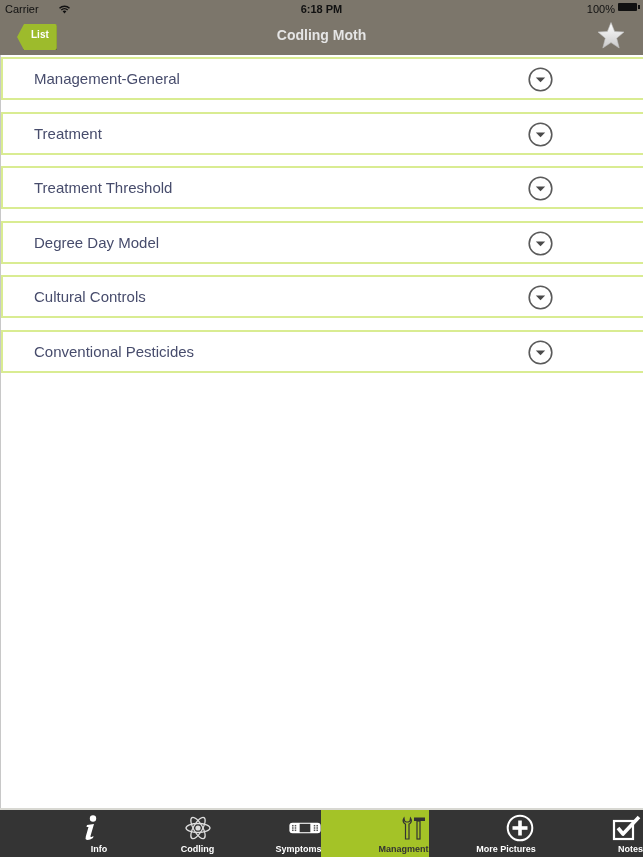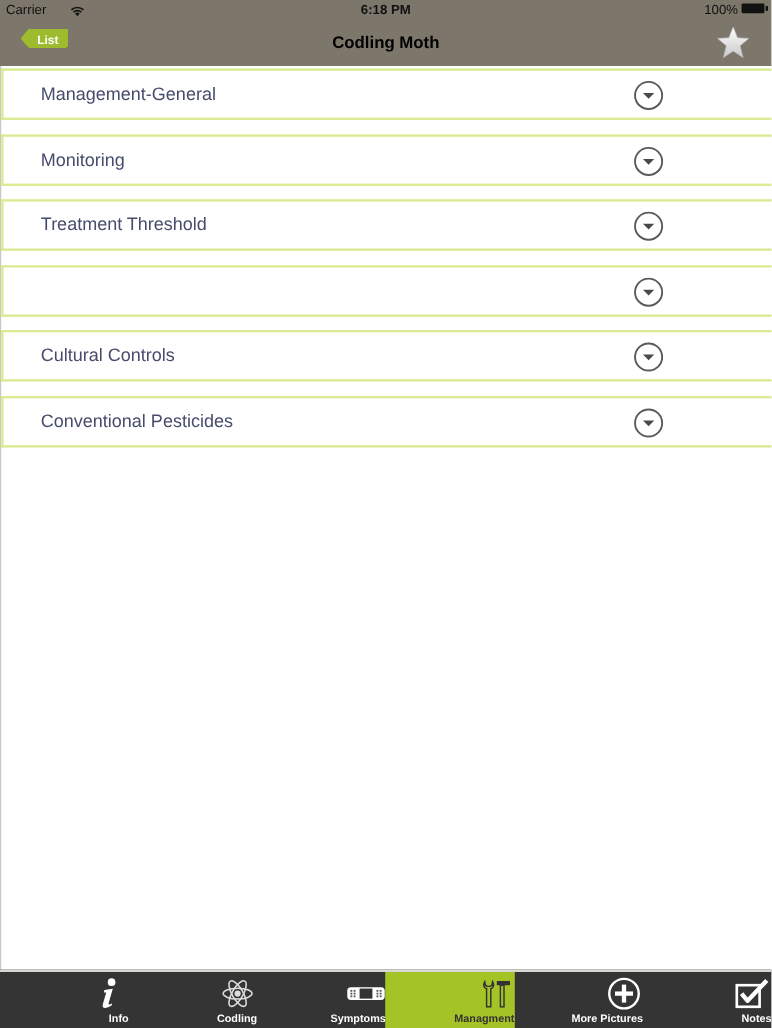--- a/index.html
+++ b/index.html
@@ -17,24 +17,24 @@
     }
     .status-left { position: absolute; left: 5px; top: 3px; display: flex; align-items: center; gap: 20px; }
     .status-time { position: absolute; left: 0; width: 643px; top: 3px; text-align: center; font-weight: bold; font-size: 11px; }
     .status-right { position: absolute; right: 6px; top: 3px; display: flex; gap: 3px; }
     .battery { width: 19px; height: 8px; background: #111; border-radius: 1px; position: relative; }
     .battery::after { content: ""; position: absolute; right: -3px; top: 2px; width: 2px; height: 4px; background: #111; }
 
     .nav-bar { position: absolute; left: 0; top: 18px; width: 643px; height: 37px; }
     .nav-title {
       position: absolute; left: 0; width: 643px; top: 9px; text-align: center;
-      color: #000000; font-size: 14px; font-weight: bold;
+      color: #e5e5e5; font-size: 14px; font-weight: bold;
     }
     .back-btn {
-      position: absolute; left: 17px; top: 6px; height: 16px; padding: 0 8px 0 14px;
+      position: absolute; left: 17px; top: 6px; height: 26px; padding: 0 8px 0 14px;
       background: #9dbb2c; color: #fff; font-size: 10px; font-weight: bold;
       line-height: 22px; cursor: pointer;
       clip-path: polygon(7px 0, 100% 0, 100% 100%, 7px 100%, 0 50%);
       border-radius: 2px;
       box-shadow: 1px 1px 1px rgba(0,0,0,0.4);
     }
     .star-btn { position: absolute; left: 596px; top: 3px; width: 30px; height: 30px; cursor: pointer; }
 
     
     .content {
@@ -105,34 +105,35 @@
 
 <div class="content">
   <div class="row" style="top:2px">
     <span class="row-label">Management-General</span>
     <svg class="row-chevron" viewBox="0 0 25 25">
       <circle cx="12.5" cy="12.5" r="11.3" fill="#fff" stroke="#5a5a5a" stroke-width="1.6"></circle>
       <polygon points="7.8,10.5 17.2,10.5 12.5,15.3" fill="#4a4a4a"></polygon>
     </svg>
   </div>
   <div class="row" style="top:56.5px">
-    <span class="row-label">Monitoring</span>
+    <span class="row-label">Treatment</span>
     <svg class="row-chevron" viewBox="0 0 25 25">
       <circle cx="12.5" cy="12.5" r="11.3" fill="#fff" stroke="#5a5a5a" stroke-width="1.6"></circle>
       <polygon points="7.8,10.5 17.2,10.5 12.5,15.3" fill="#4a4a4a"></polygon>
     </svg>
   </div>
   <div class="row" style="top:111px">
     <span class="row-label">Treatment Threshold</span>
     <svg class="row-chevron" viewBox="0 0 25 25">
       <circle cx="12.5" cy="12.5" r="11.3" fill="#fff" stroke="#5a5a5a" stroke-width="1.6"></circle>
       <polygon points="7.8,10.5 17.2,10.5 12.5,15.3" fill="#4a4a4a"></polygon>
     </svg>
   </div>
   <div class="row" style="top:165.5px">
+    <span class="row-label">Degree Day Model</span>
     <svg class="row-chevron" viewBox="0 0 25 25">
       <circle cx="12.5" cy="12.5" r="11.3" fill="#fff" stroke="#5a5a5a" stroke-width="1.6"></circle>
       <polygon points="7.8,10.5 17.2,10.5 12.5,15.3" fill="#4a4a4a"></polygon>
     </svg>
   </div>
   <div class="row" style="top:220px">
     <span class="row-label">Cultural Controls</span>
     <svg class="row-chevron" viewBox="0 0 25 25">
       <circle cx="12.5" cy="12.5" r="11.3" fill="#fff" stroke="#5a5a5a" stroke-width="1.6"></circle>
       <polygon points="7.8,10.5 17.2,10.5 12.5,15.3" fill="#4a4a4a"></polygon>

